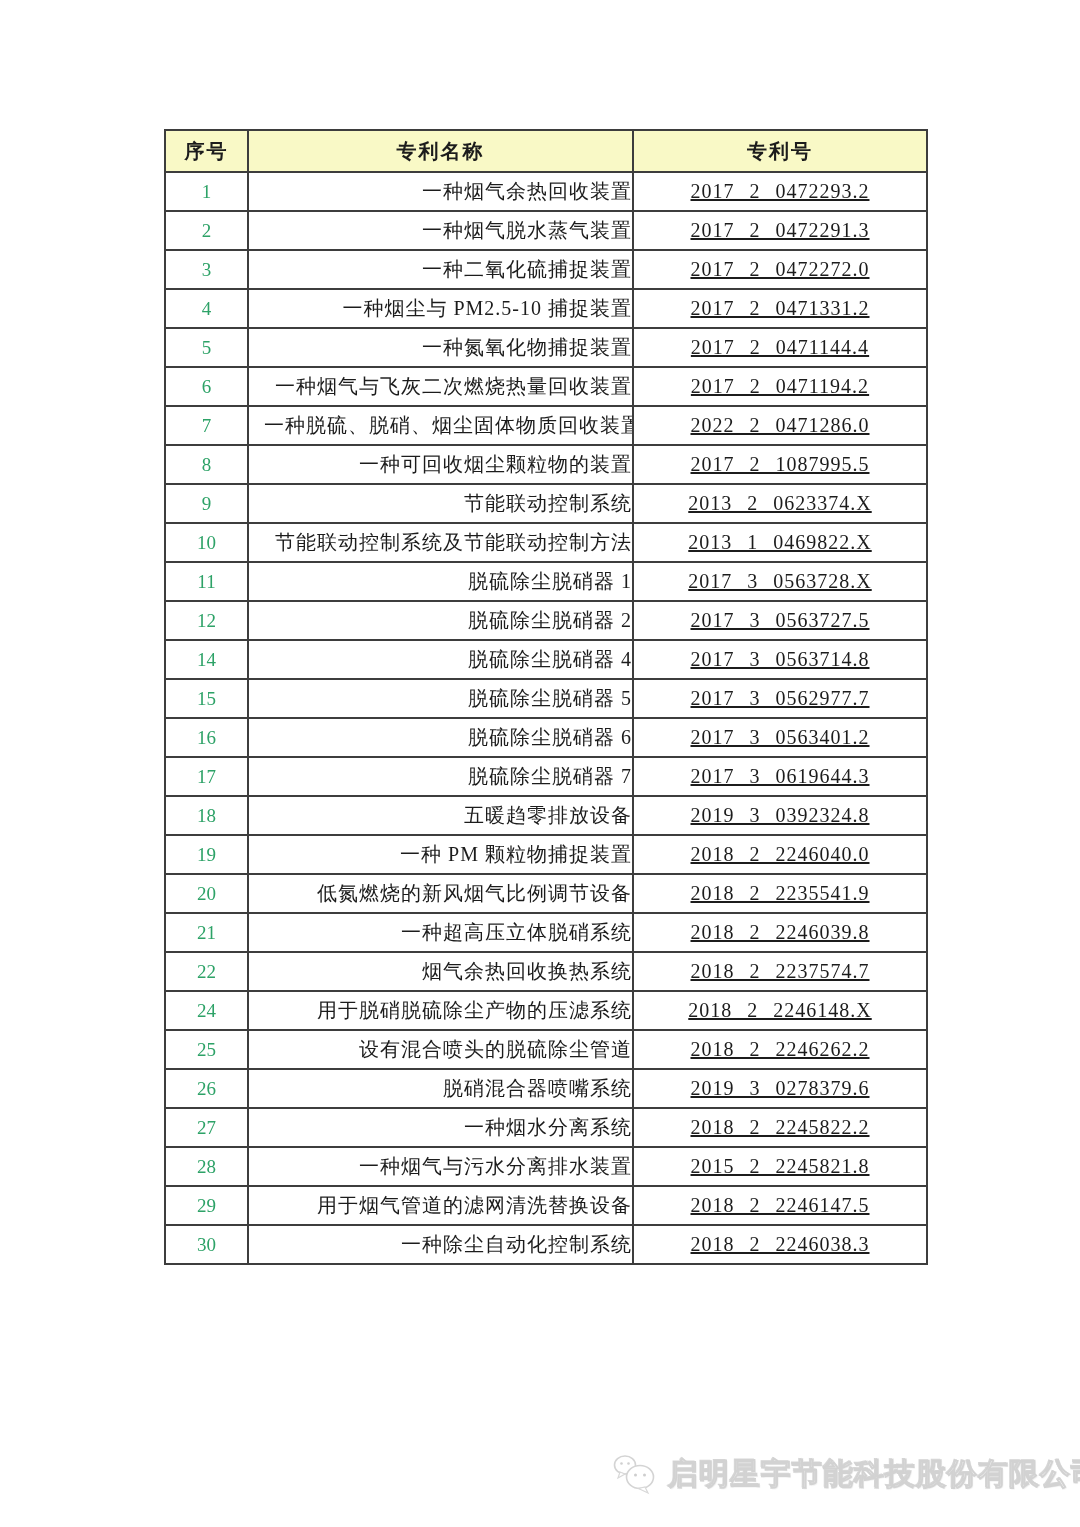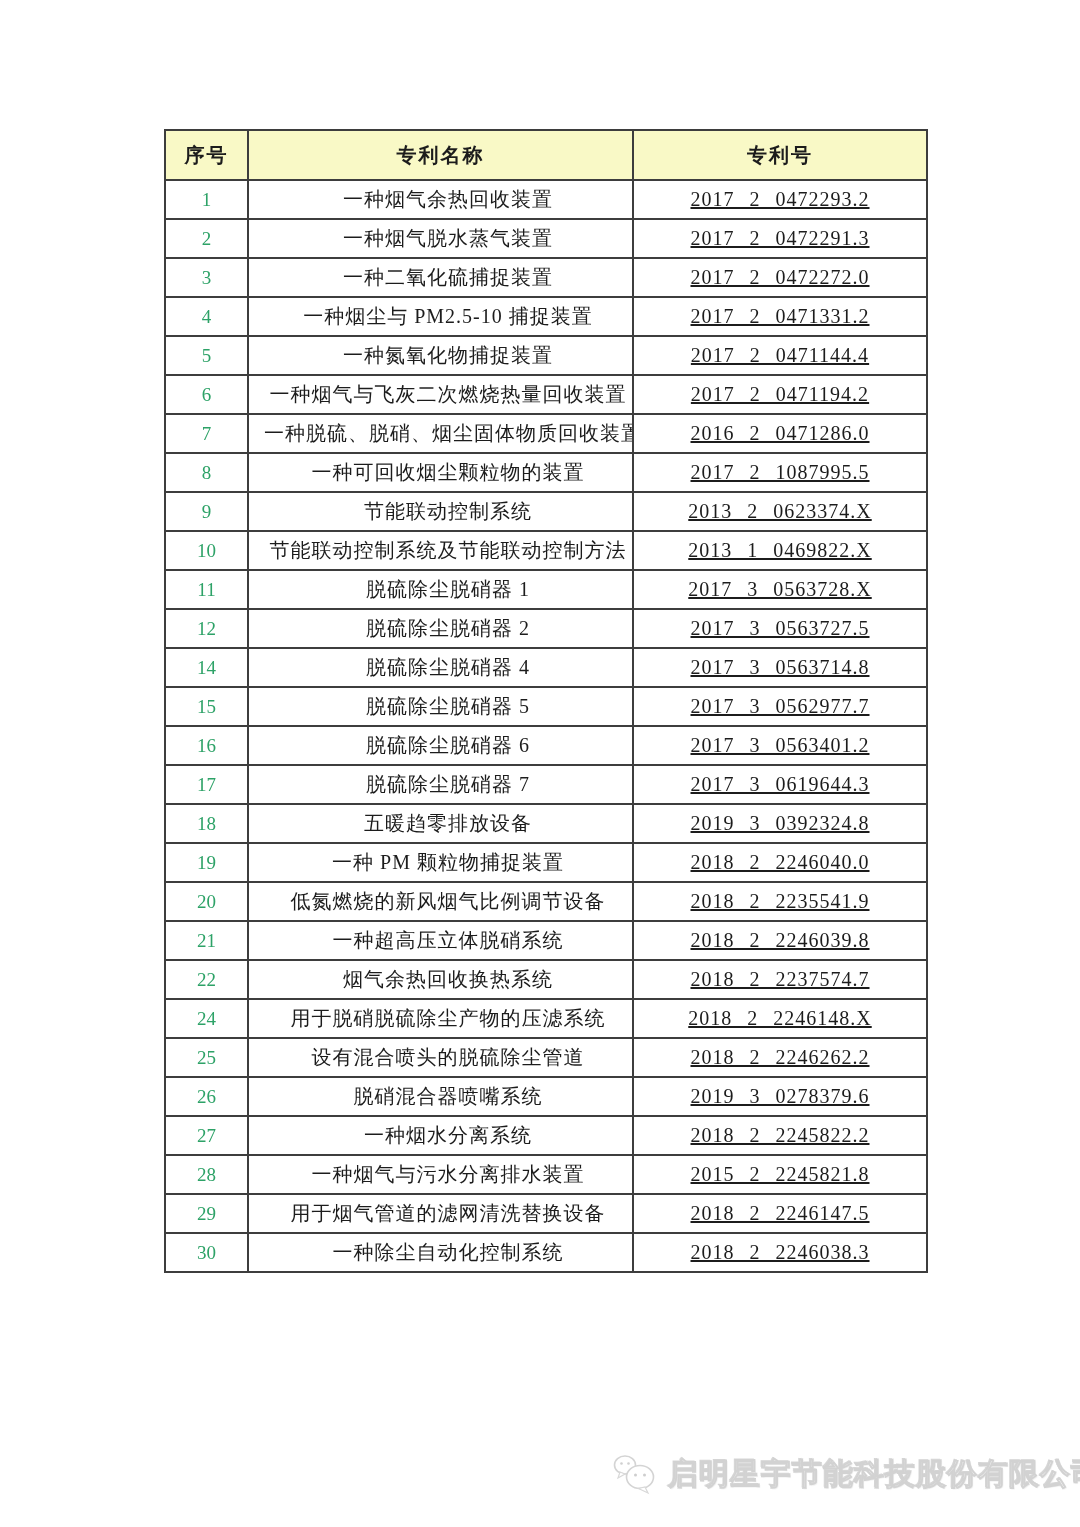--- a/index.html
+++ b/index.html
@@ -21,39 +21,39 @@
     table-layout: fixed;
   }
   .patent-table th,
   .patent-table td {
     border: 2px solid #3d3d3d;
     font-size: 20px;
     overflow: hidden;
     white-space: nowrap;
   }
   .patent-table th {
-    height: 50px;
+    height: 42px;
     background: #f9f9c6;
     font-weight: bold;
     text-align: center;
     letter-spacing: 2px;
   }
   .patent-table td { height: 39px; background: #ffffff; }
 
   .w-no     { width: 83px; }
   .w-name   { width: 385px; }
   .w-number { width: 294px; }
 
   td.col-no {
     text-align: center;
     color: #2da267;
     font-size: 19px;
   }
   td.col-name {
-    text-align: center;
+    text-align: right;
     padding-left: 15px;
     letter-spacing: 1px;
   }
   td.col-number {
     text-align: center;
     word-spacing: 9px;
     letter-spacing: 1px;
     text-decoration: underline;
   }
 
@@ -121,21 +121,21 @@
         <td class="col-number">2017 2 0471144.4</td>
       </tr>
       <tr>
         <td class="col-no">6</td>
         <td class="col-name">一种烟气与飞灰二次燃烧热量回收装置</td>
         <td class="col-number">2017 2 0471194.2</td>
       </tr>
       <tr>
         <td class="col-no">7</td>
         <td class="col-name">一种脱硫、脱硝、烟尘固体物质回收装置</td>
-        <td class="col-number">2016 2 0471286.0</td>
+        <td class="col-number">2022 2 0471286.0</td>
       </tr>
       <tr>
         <td class="col-no">8</td>
         <td class="col-name">一种可回收烟尘颗粒物的装置</td>
         <td class="col-number">2017 2 1087995.5</td>
       </tr>
       <tr>
         <td class="col-no">9</td>
         <td class="col-name">节能联动控制系统</td>
         <td class="col-number">2013 2 0623374.X</td>

